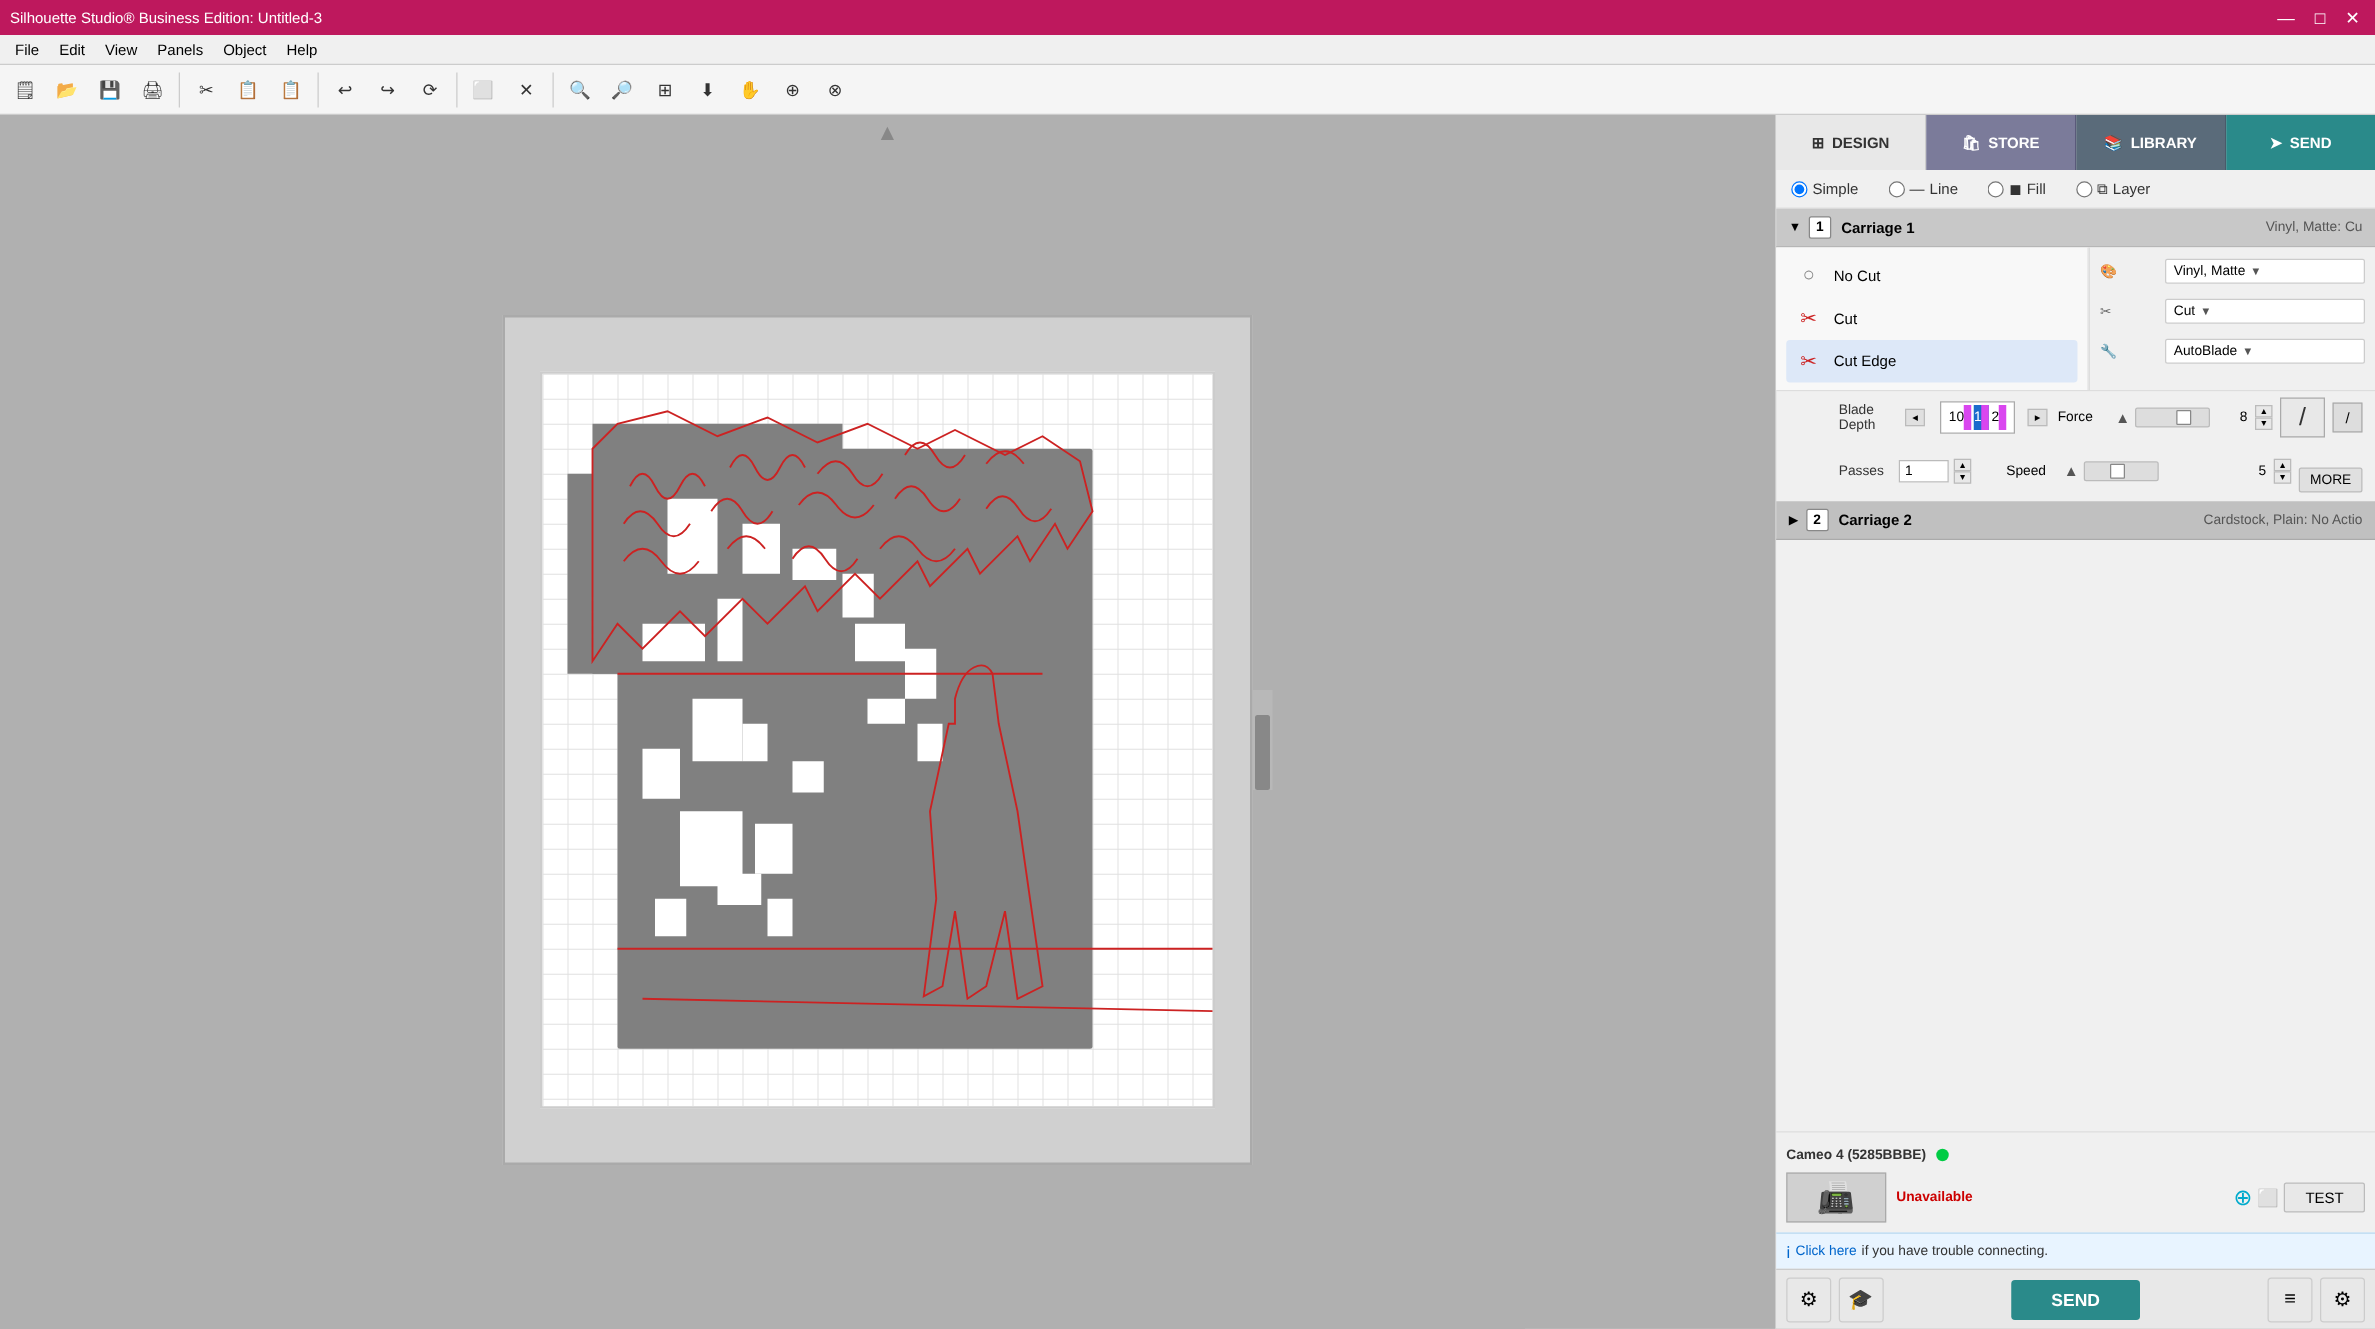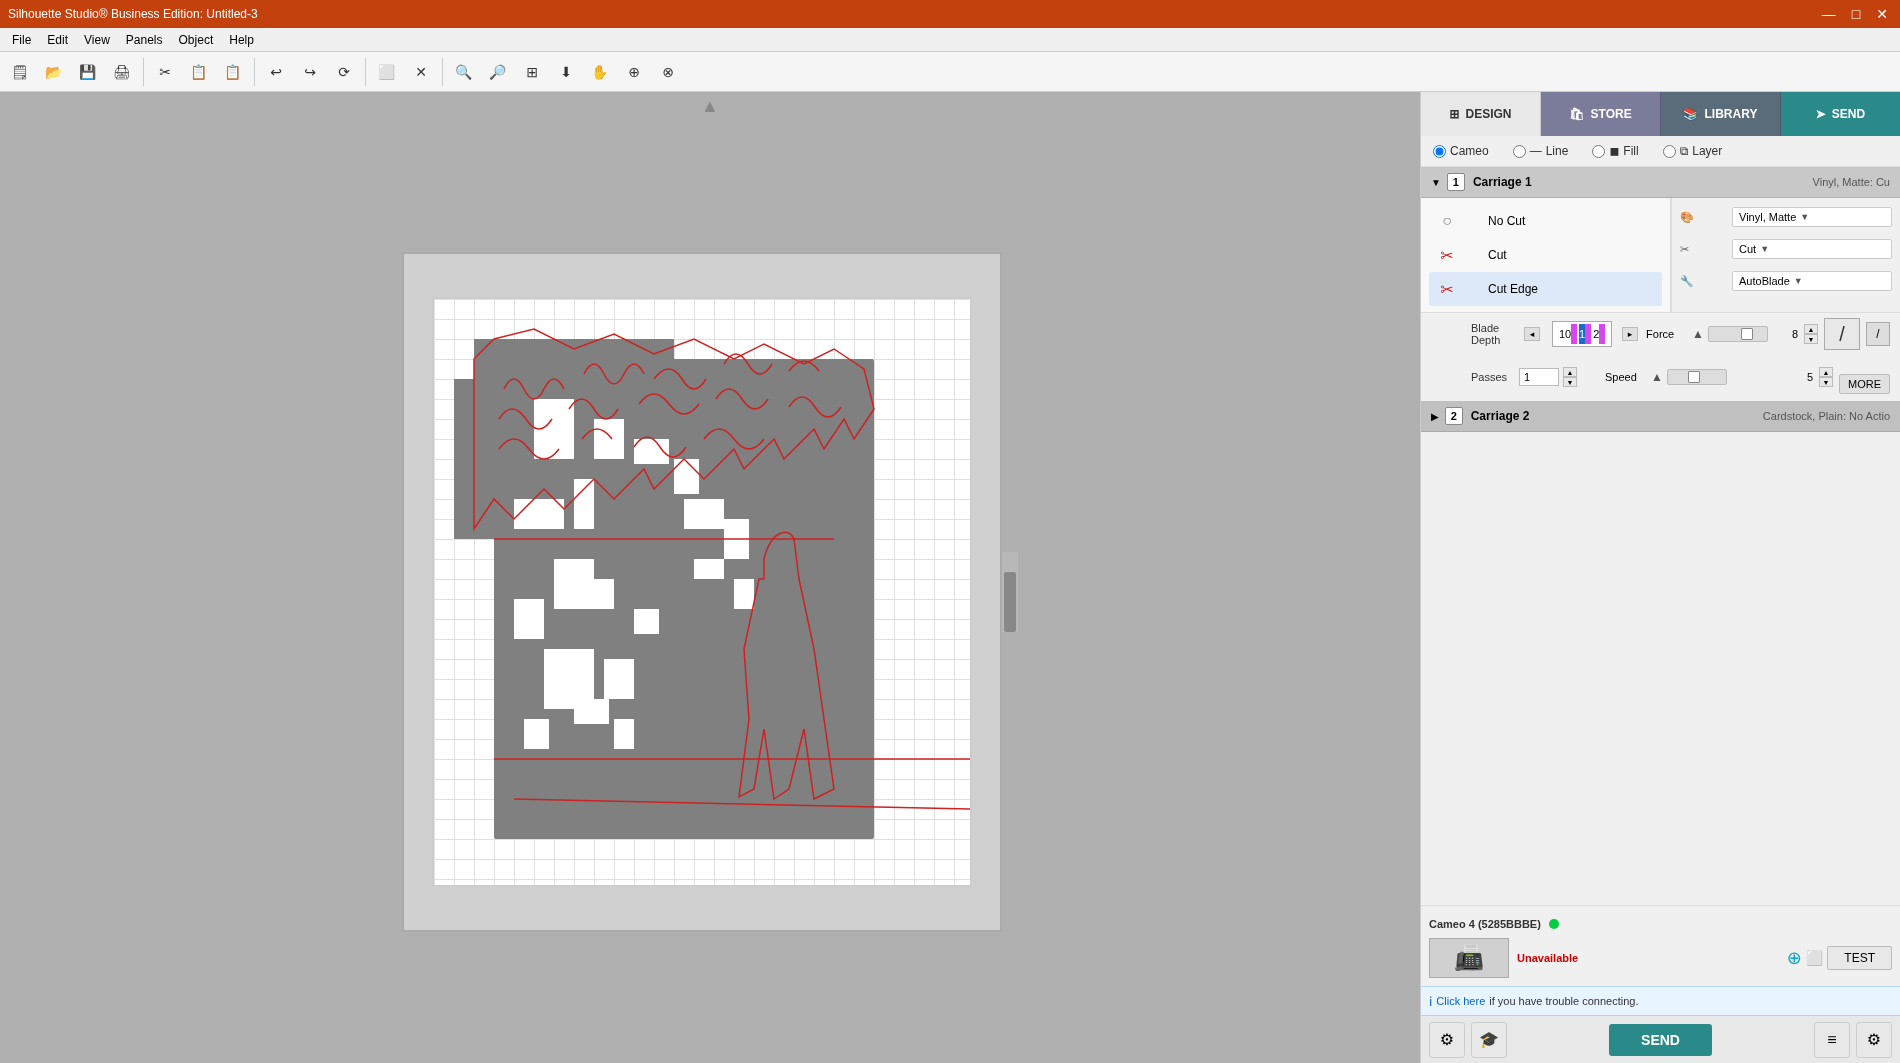--- a/index.html
+++ b/index.html
@@ -1,19 +1,19 @@
 <!DOCTYPE html>
 <html><head>
   <meta charset="utf-8">
   <style>
     * { margin: 0; padding: 0; box-sizing: border-box; }
     body { font-family: 'Segoe UI', Arial, sans-serif; font-size: 12px; background: #c0c0c0; width: 1900px; height: 1063px; overflow: hidden; display: flex; flex-direction: column; }
 
     
-    .title-bar { background: #c2410c; color: #fff; height: 28px; display: flex; align-items: center; padding: 0 8px; justify-content: space-between; }
+    .title-bar { background: #be185d; color: #fff; height: 28px; display: flex; align-items: center; padding: 0 8px; justify-content: space-between; }
     .title-bar-controls { display: flex; gap: 8px; }
     .title-bar-btn { background: none; border: none; color: #fff; font-size: 14px; cursor: pointer; padding: 0 4px; }
 
     
     .menu-bar { background: #f0f0f0; height: 24px; display: flex; align-items: center; padding: 0 4px; border-bottom: 1px solid #ccc; }
     .menu-item { padding: 2px 8px; font-size: 12px; cursor: pointer; color: #000; }
 
     
     .toolbar { background: #f5f5f5; height: 40px; display: flex; align-items: center; padding: 0 4px; border-bottom: 1px solid #ccc; gap: 2px; }
     .toolbar-btn { width: 32px; height: 32px; background: none; border: 1px solid transparent; border-radius: 3px; cursor: pointer; display: flex; align-items: center; justify-content: center; font-size: 14px; color: #333; }
@@ -50,21 +50,21 @@
     .carriage-arrow { margin-right: 6px; font-size: 10px; }
     .carriage-num { width: 18px; height: 18px; border: 1px solid #888; border-radius: 2px; display: flex; align-items: center; justify-content: center; font-size: 11px; font-weight: bold; margin-right: 8px; background: white; }
     .carriage-title { font-weight: bold; font-size: 12px; flex: 1; }
     .carriage-material { font-size: 11px; color: #555; }
 
     
     .cut-options { padding: 6px 8px; background: #f8f8f8; }
     .cut-option { display: flex; align-items: center; gap: 8px; padding: 5px 6px; cursor: pointer; border-radius: 3px; }
     .cut-option.selected { background: #dde8f8; }
     .cut-option-icon { width: 24px; height: 24px; display: flex; align-items: center; justify-content: center; font-size: 16px; }
-    .cut-option-label { font-size: 12px; font-weight: 500; margin-left: 21px; }
+    .cut-option-label { font-size: 12px; font-weight: 500; }
 
     
     .material-area { padding: 6px 8px; background: #f0f0f0; border-left: 1px solid #ddd; }
     .material-row { display: flex; align-items: center; justify-content: space-between; padding: 3px 0; }
     .material-select { display: flex; align-items: center; gap: 4px; background: white; border: 1px solid #ccc; padding: 3px 6px; border-radius: 2px; font-size: 11px; min-width: 160px; cursor: pointer; }
     .dropdown-arrow { font-size: 9px; color: #555; }
 
     
     .cut-settings-header { font-size: 10px; color: #555; padding: 4px 10px; border-top: 1px solid #ddd; border-bottom: 1px solid #ddd; background: #ebebeb; display: flex; align-items: center; justify-content: space-between; }
 
@@ -267,21 +267,21 @@
       </div>
       <div class="panel-tab send">
         <span>➤</span>
         <span>SEND</span>
       </div>
     </div>
 
     <div class="panel-subtabs">
       <label class="panel-subtab">
         <input type="radio" name="subtab" checked="" style="">
-        <span>Cameo</span>
+        <span>Simple</span>
       </label>
       <label class="panel-subtab">
         <input type="radio" name="subtab" style="">
         <span>—</span>
         <span>Line</span>
       </label>
       <label class="panel-subtab">
         <input type="radio" name="subtab" style="">
         <span>◼</span>
         <span>Fill</span>

